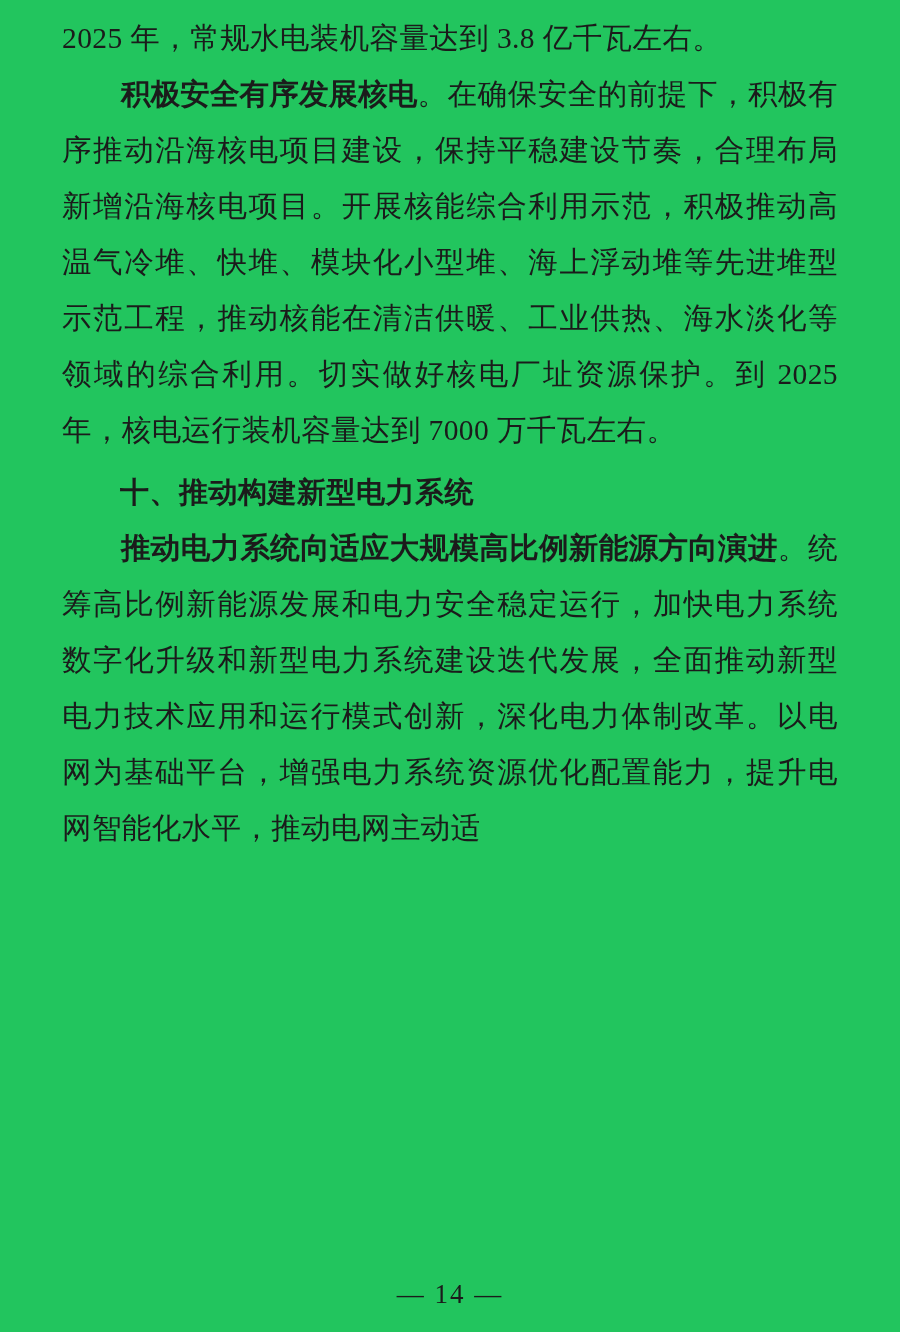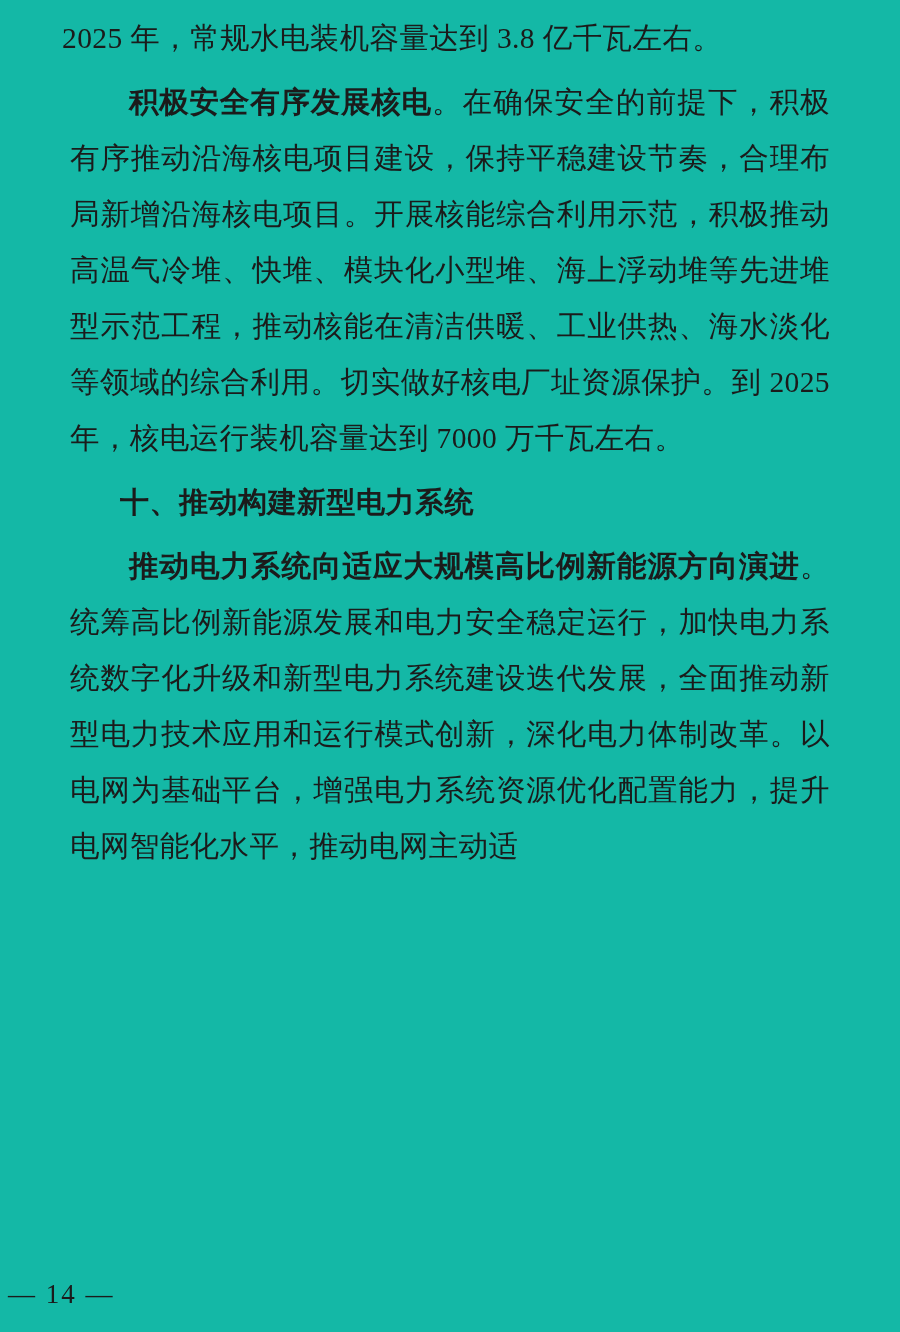--- a/index.html
+++ b/index.html
@@ -4,36 +4,36 @@
 <style>
   html, body {
     margin: 0;
     padding: 0;
     background: #ffffff;
   }
   .page {
     position: relative;
     width: 900px;
     height: 1332px;
-    background: #14b8a6;
+    background: #22c55e;
     box-sizing: border-box;
     padding: 10px 62px 0 62px;
     font-family: "Liberation Serif", "DejaVu Serif", serif;
     color: #1b1b1b;
     overflow: hidden;
   }
   .body-text {
     font-size: 29.5px;
     line-height: 56px;
     text-align: justify;
     text-justify: inter-ideograph;
     letter-spacing: 0.4px;
   }
   p.para {
-    margin: 8px;
+    margin: 0;
     text-indent: 2em;
   }
   p.continuation {
     margin: 0;
     text-indent: 0;
   }
   .lead {
     font-family: "DejaVu Sans", "Liberation Sans", sans-serif;
     font-weight: 700;
     letter-spacing: 0px;
@@ -42,24 +42,24 @@
     font-family: "DejaVu Sans", "Liberation Sans", sans-serif;
     font-size: 29px;
     font-weight: 700;
     line-height: 56px;
     margin: 6px 0 0 0;
     text-indent: 2em;
     letter-spacing: 0.5px;
   }
   .footer {
     position: absolute;
-    left: 8px;
+    left: 0;
     right: 0;
     bottom: 22px;
-    text-align: left;
+    text-align: center;
     font-size: 27px;
     font-family: "Liberation Serif", "DejaVu Serif", serif;
     letter-spacing: 2px;
     color: #1b1b1b;
   }
 </style>
 </head>
 <body>
 
 <div class="page">

